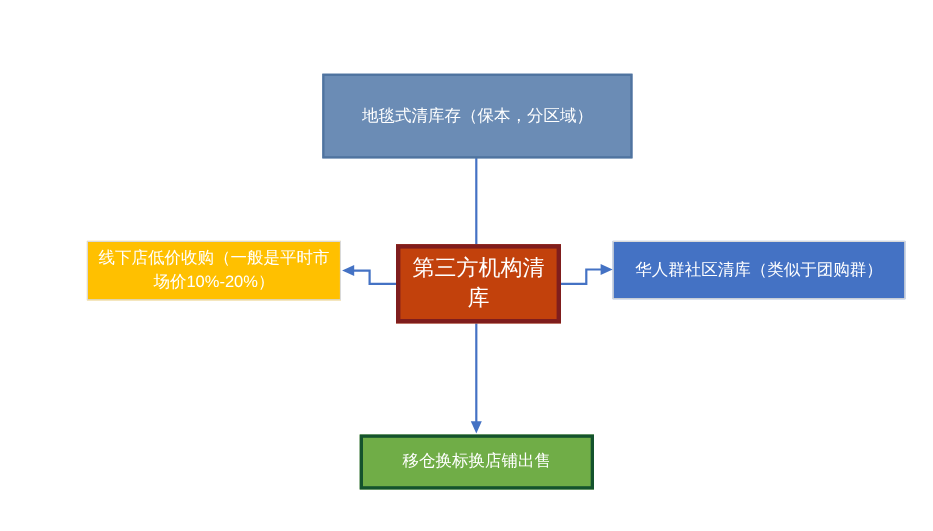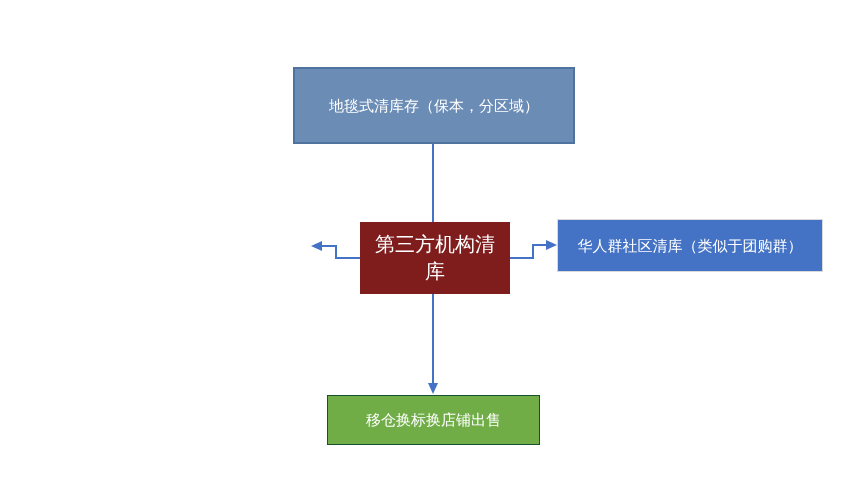--- a/index.html
+++ b/index.html
@@ -36,21 +36,21 @@
   }
   .node-top {
     left: 293px; top: 45px; width: 282px; height: 77px;
     background: #6b8cb5;
     border: 2px solid #4f739f;
     font-size: 15px;
     margin-top: 22px;
   }
   .node-center {
     left: 360px; top: 222px; width: 150px; height: 72px;
-    background: #7f1d1d;
+    background: #c2410c;
     border: 4px solid #7f1d1d;
     font-size: 20px;
     line-height: 1.35;
     justify-content: center;
   }
   .node-left {
     left: 79px; top: 219px; width: 231px; height: 54px;
     background: #ffc000;
     border: 1px solid #d9d9d9;
     font-size: 15px;
@@ -58,21 +58,21 @@
   }
   .node-right {
     left: 557px; top: 219px; width: 266px; height: 53px;
     background: #4472c4;
     border: 1px solid #d9d9d9;
     font-size: 15px;
   }
   .node-bottom {
     left: 327px; top: 395px; width: 213px; height: 50px;
     background: #70ad47;
-    border: 1px solid #14532d;
+    border: 3px solid #14532d;
     font-size: 15px;
   }
 </style>
 </head>
 <body>
 
 <div class="canvas">
 
   <svg class="connectors" viewBox="0 0 848 483" xmlns="http://www.w3.org/2000/svg">
 
@@ -94,20 +94,23 @@
     <g>
       <polyline points="510,258 533,258 533,245 547,245" fill="none" stroke="#4472c4" stroke-width="2"></polyline>
       <polygon points="557,245 546,240 546,250" fill="#4472c4"></polygon>
     </g>
   </svg>
 
   <div class="node node-top">
     <span>地毯式清库存（保本，分区域）</span>
   </div>
 
+  <div class="node node-left">
+    <span>线下店低价收购（一般是平时市场价10%-20%）</span>
+  </div>
 
   <div class="node node-center">
     <span>第三方机构清库</span>
   </div>
 
   <div class="node node-right">
     <span>华人群社区清库（类似于团购群）</span>
   </div>
 
   <div class="node node-bottom">

